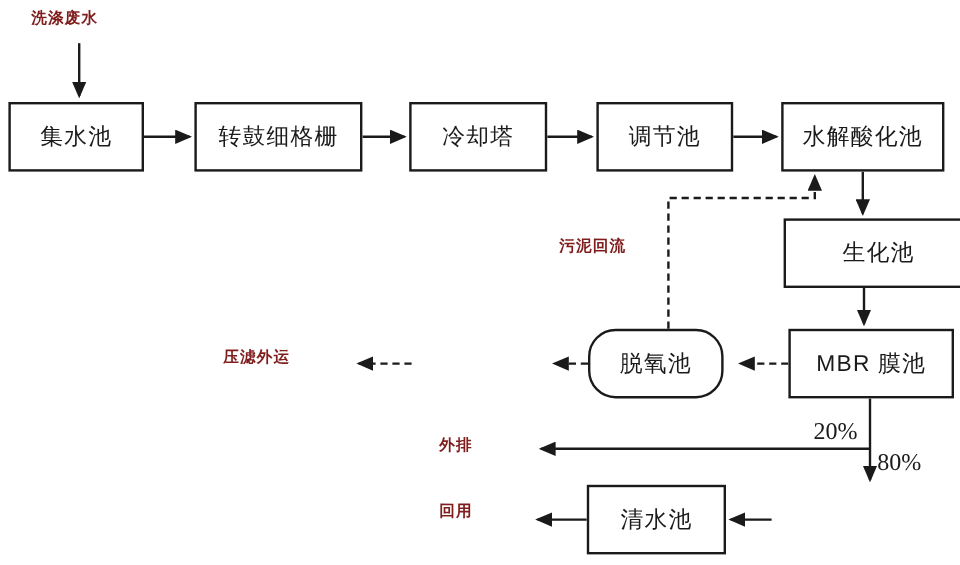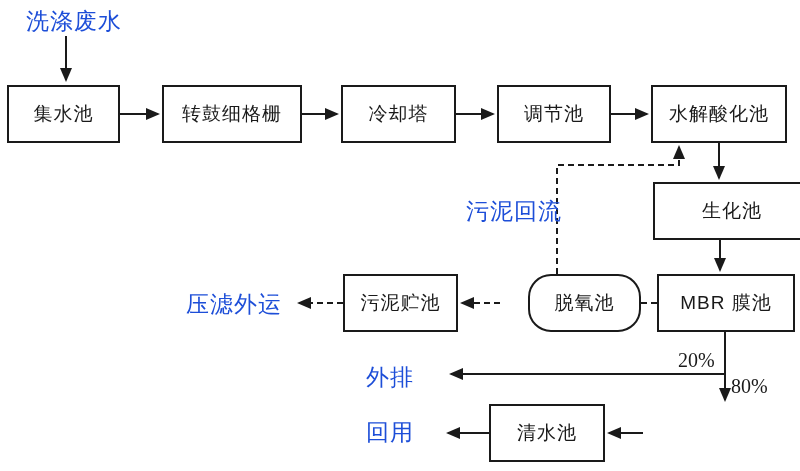--- a/index.html
+++ b/index.html
@@ -31,24 +31,25 @@
     display: flex;
     align-items: center;
     justify-content: center;
     font-size: 19px;
     letter-spacing: 1px;
     white-space: nowrap;
     color: #1a1a1a;
   }
   .flabel {
     position: absolute;
-    font-size: 23px;
+    font-size: 13px;
     letter-spacing: 1px;
     white-space: nowrap;
-    color: #1d4ed8;
+    color: #7f1d1d;
+    font-weight: bold;
   }
   .pct {
     position: absolute;
     font-size: 20px;
     letter-spacing: 0;
     white-space: nowrap;
     color: #1a1a1a;
     font-family: Liberation Serif, serif;
   }
 </style>
@@ -82,22 +83,21 @@
     <path d="M557,274 L557,165 L679,165 L679,147" stroke="#1a1a1a" stroke-width="2" fill="none" stroke-dasharray="6 4" marker-end="url(#ah)"></path>
   </svg>
 
   <div class="node" style="left:162px; top:85px;  width:140px; height:58px;">转鼓细格栅</div>
   <div class="node" style="left:7px;   top:85px;  width:113px; height:58px;">集水池</div>
   <div class="node" style="left:341px; top:85px;  width:115px; height:58px;">冷却塔</div>
   <div class="node" style="left:497px; top:85px;  width:114px; height:58px;">调节池</div>
   <div class="node" style="left:651px; top:85px;  width:136px; height:58px;">水解酸化池</div>
   <div class="node" style="left:653px; top:182px; width:158px; height:58px;">生化池</div>
   <div class="node" style="left:657px; top:274px; width:138px; height:58px;">MBR 膜池</div>
-  <div class="node" style="left:528px; top:274px; width:113px; height:58px;border-radius:23px;">脱氧池</div>
-  <div class="node" style="left:343px; top:274px; width:115px; height:58px;">污泥贮池</div>
+  <div class="node" style="left:490px; top:274px; width:113px; height:58px;border-radius:23px;">脱氧池</div>
   <div class="node" style="left:489px; top:404px; width:116px; height:58px;">清水池</div>
 
   <div class="flabel" style="left:26px;  top:6px;">洗涤废水</div>
   <div class="flabel" style="left:466px; top:196px;">污泥回流</div>
   <div class="flabel" style="left:186px; top:289px;">压滤外运</div>
   <div class="flabel" style="left:366px; top:362px;">外排</div>
   <div class="flabel" style="left:366px; top:417px;">回用</div>
   <div class="pct" style="left:678px; top:349px;">20%</div>
   <div class="pct" style="left:731px; top:375px;text-align:center;">80%</div>
 

